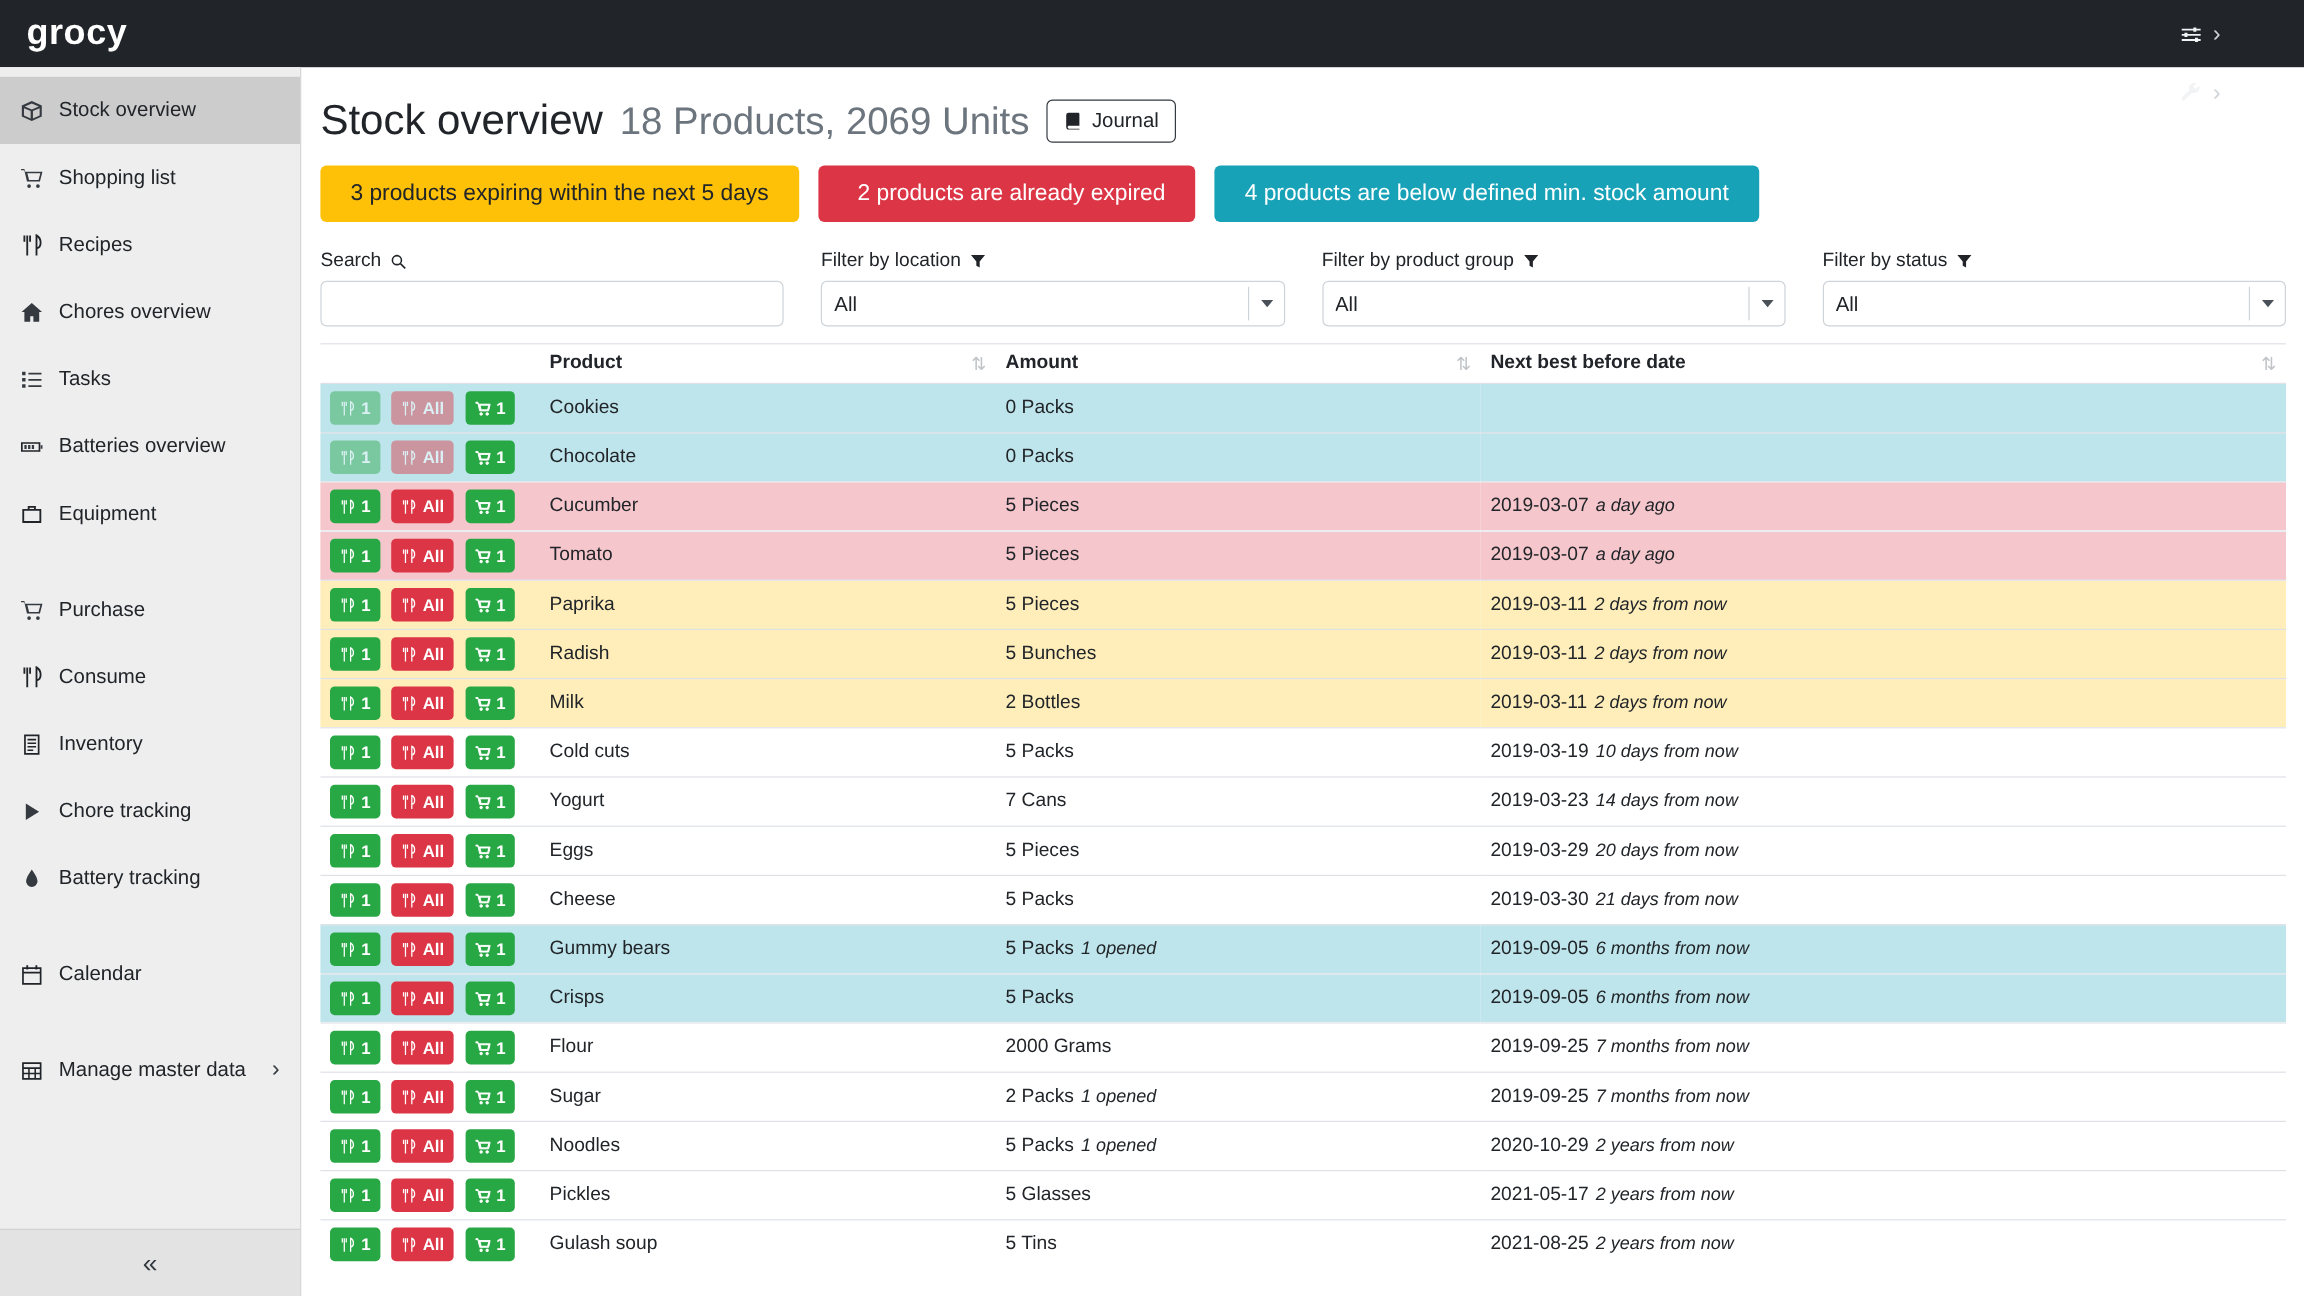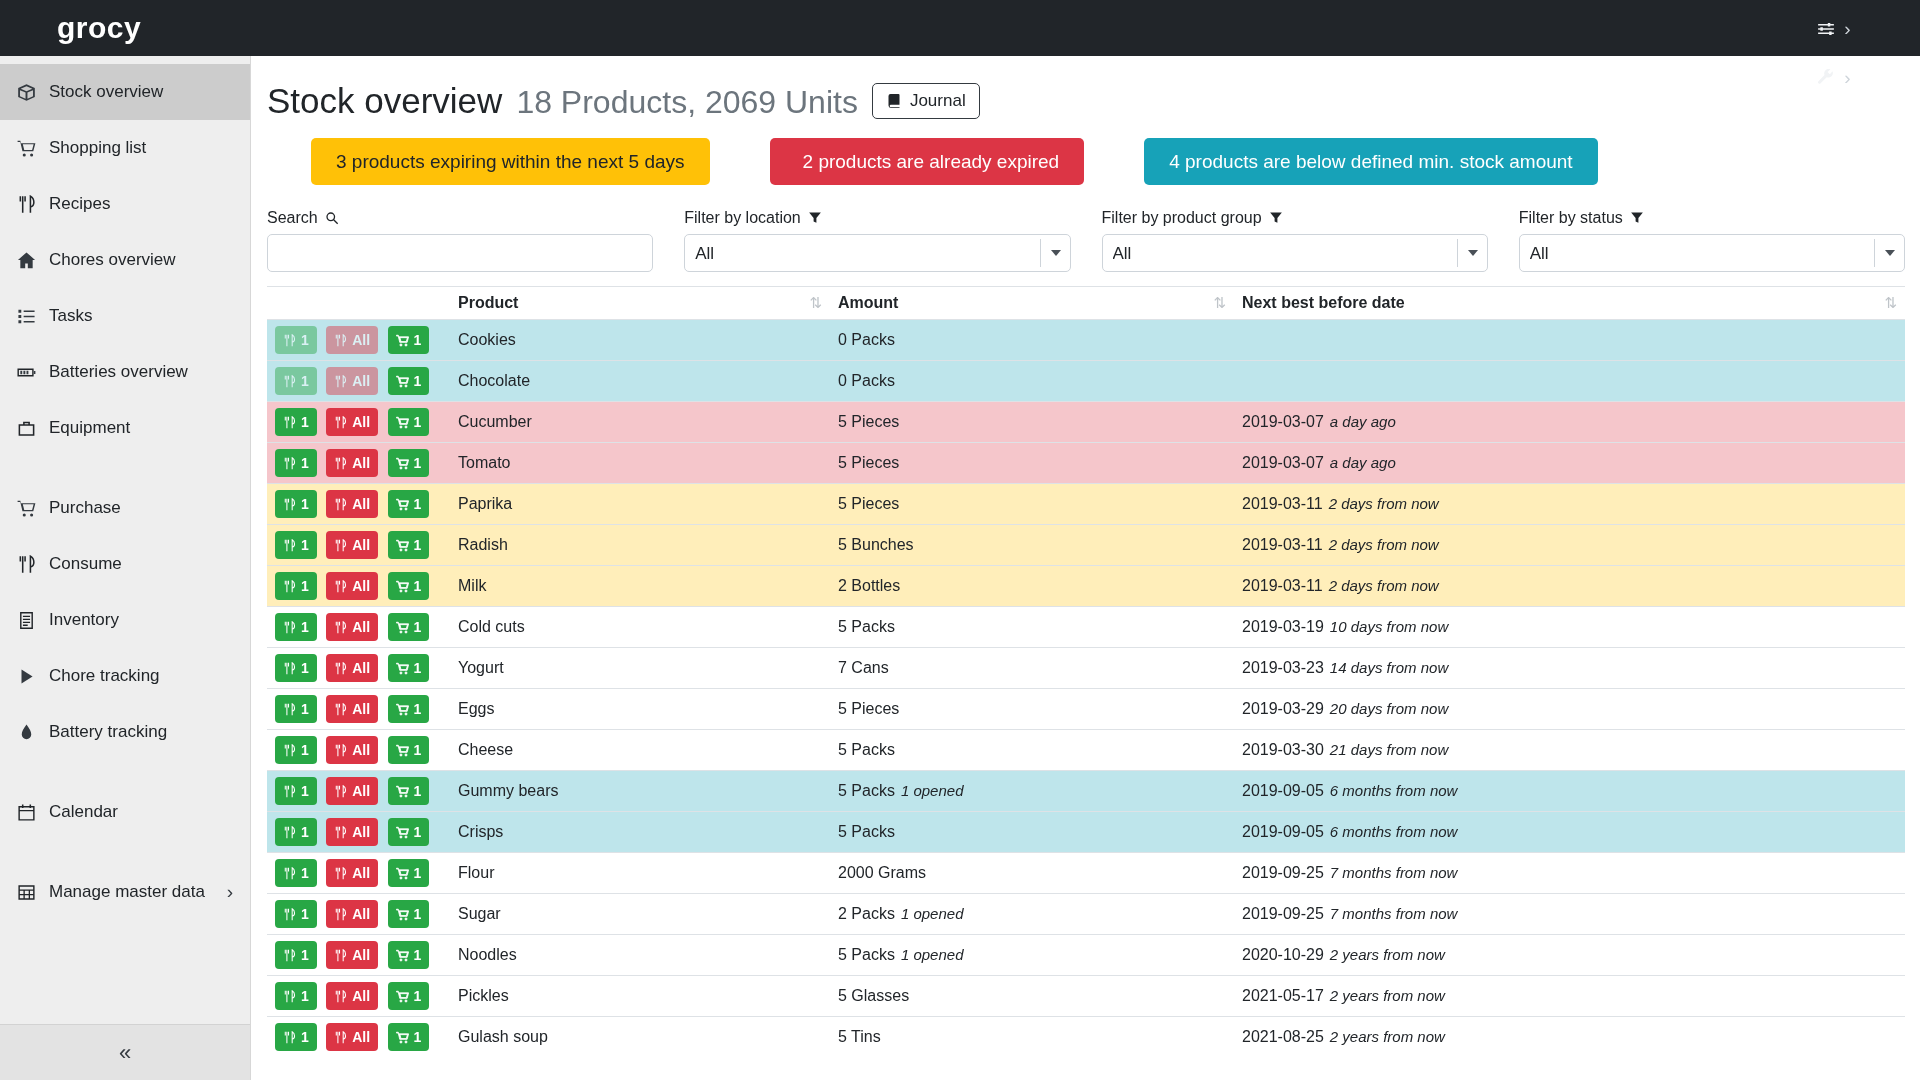--- a/index.html
+++ b/index.html
@@ -8,21 +8,21 @@
     width:1920px; height:1080px; overflow:hidden;
     font-family:"Liberation Sans", sans-serif;
     background:#fff; color:#212529;
   }
   
   .topbar {
     height:56px; background:var(--topbar-bg,#212529);
     display:flex; align-items:center; justify-content:space-between;
     padding:0 22px;
   }
-  .logo { color:#fff; font-size:30px; font-weight:bold; letter-spacing:.5px; cursor:pointer;margin-left:35px; }
+  .logo { color:#fff; font-size:30px; font-weight:bold; letter-spacing:.5px; cursor:pointer; }
   .topbar-right { display:flex; align-items:center; gap:30px;flex-direction:column; }
   .topbar-group { display:flex; align-items:center; gap:9px; color:#f1f3f5; font-size:17px; cursor:pointer; }
   .topbar-group svg { width:18px; height:18px; fill:#f1f3f5; }
   .chev { color:#ced4da; font-size:19px; line-height:1; }
   
   .layout { display:flex; height:1024px; }
   .sidebar {
     width:251px; min-width:251px; background:var(--sidebar-bg,#eeeeee);
     border-right:1px solid #d7d7d7; position:relative; padding-top:8px;
   }
@@ -51,21 +51,21 @@
     background:#fff; border:1px solid #343a40; border-radius:5px;
     color:#212529; font-size:17px; padding:7px 13px; cursor:pointer;
     font-family:inherit;
   }
   .journal-btn svg { width:16px; height:16px; fill:#212529; }
   
   .pills { display:flex; gap:16px; margin-top:16px; }
   .pill {
     height:47px; display:inline-flex; align-items:center; padding:0 25px;
     border:none; border-radius:5px; font-size:19px; cursor:pointer;
-    font-family:inherit; white-space:nowrap;margin-left:44px;
+    font-family:inherit; white-space:nowrap;
   }
   
   .filters { display:flex; gap:31px; margin-top:24px;align-items:flex-end; }
   .filter-col { flex:1; min-width:0; }
   .filter-label { display:flex; align-items:center; gap:7px; font-size:16px; color:#212529; }
   .filter-label svg { width:14px; height:14px; fill:#212529; }
   .text-input {
     margin-top:7px; width:100%; height:38px; border:1px solid #ced4da; border-radius:5px;
     font-size:17px; padding:0 10px; font-family:inherit; color:#212529; background:#fff;
   }

